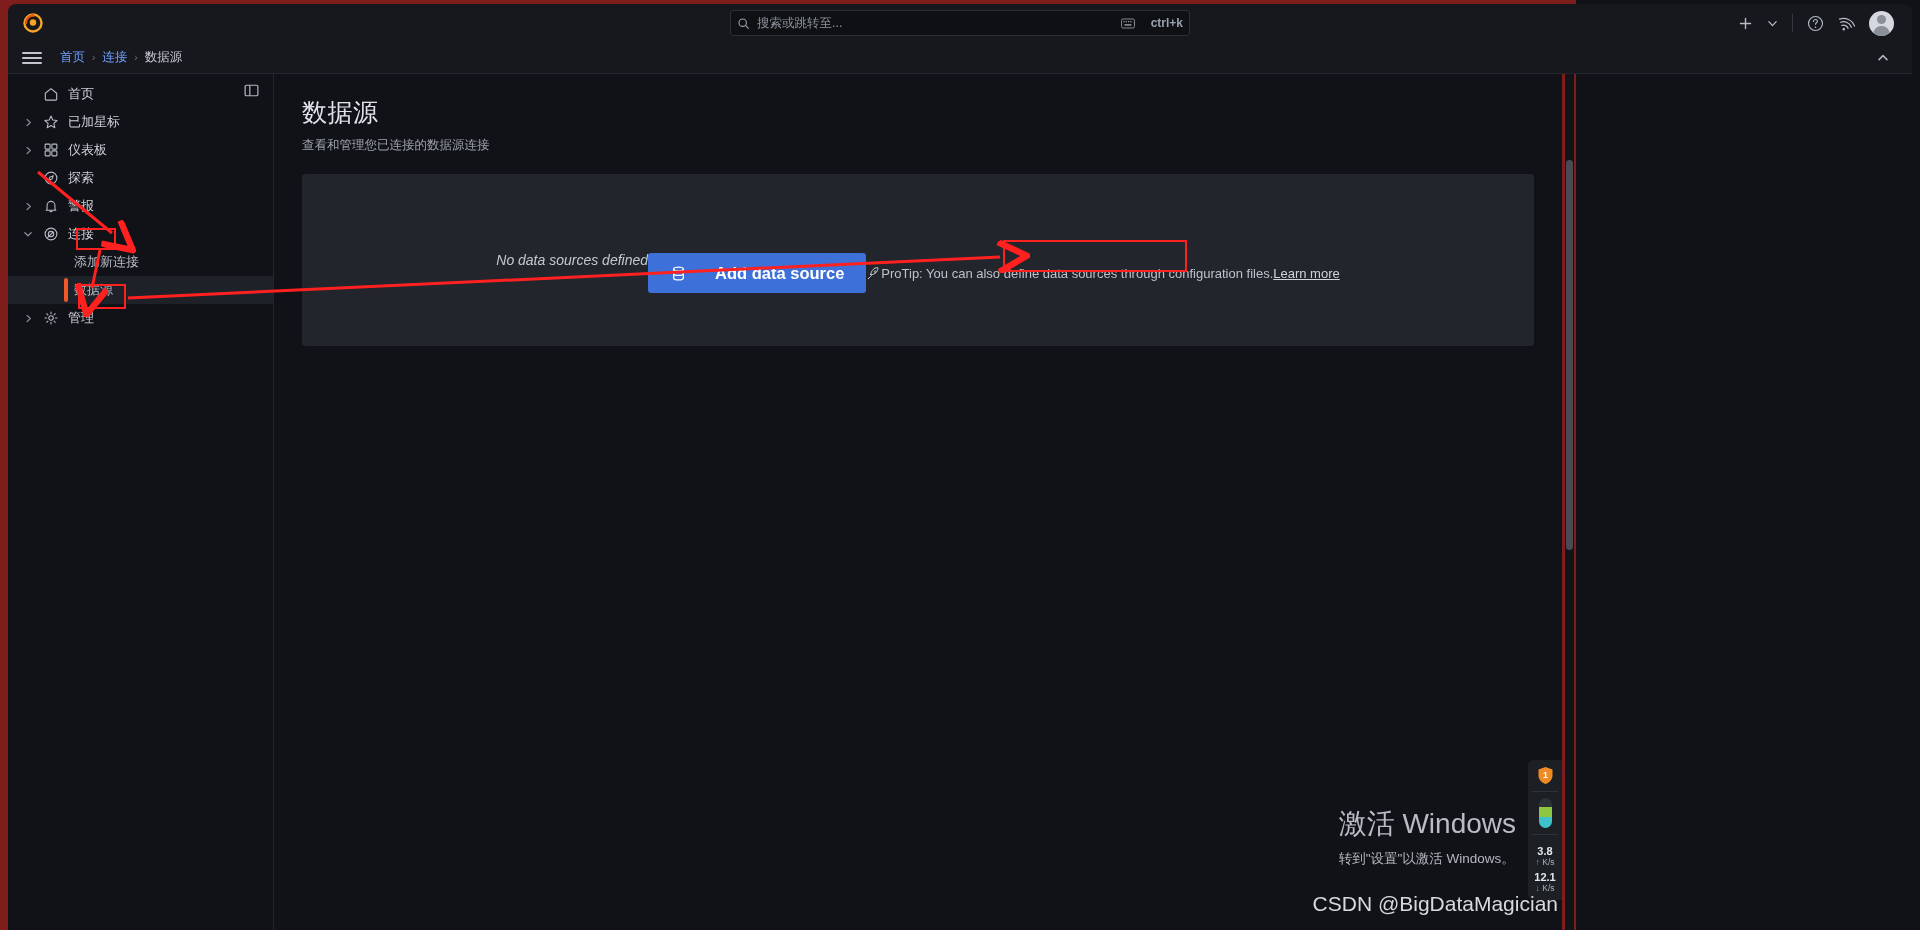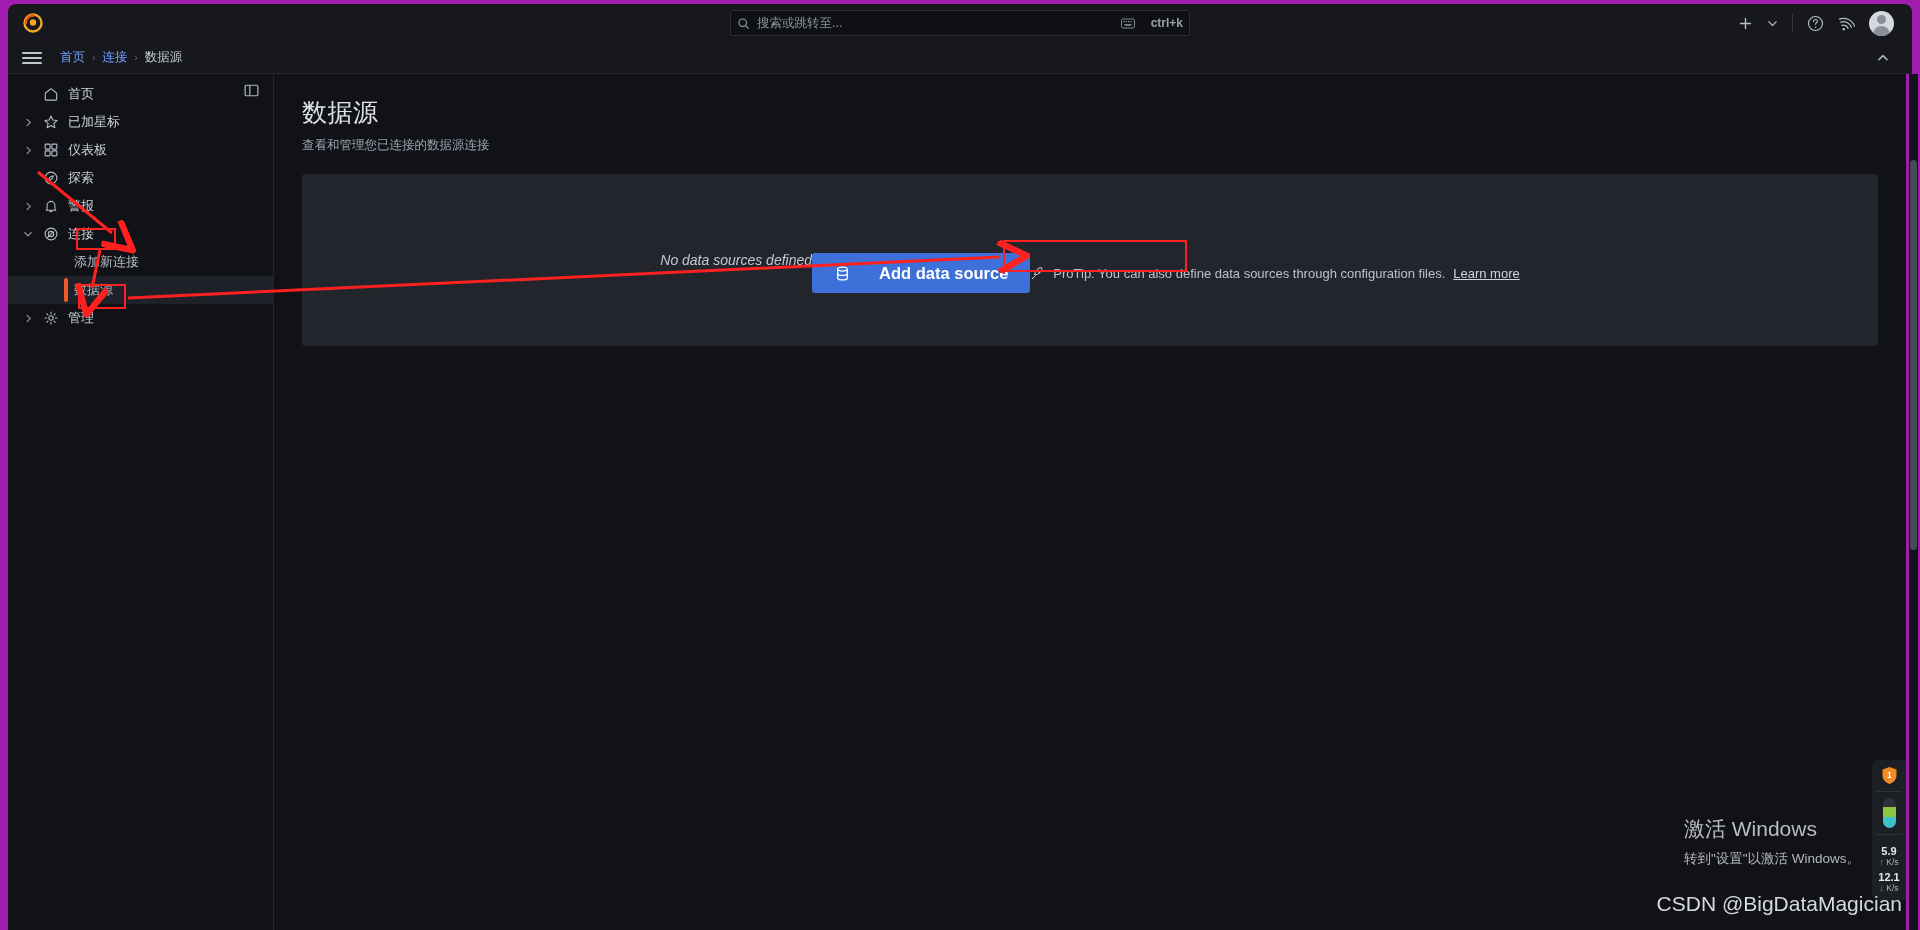--- a/index.html
+++ b/index.html
@@ -2,21 +2,21 @@
 <html><head>
 <meta charset="utf-8">
 <style>
   * { box-sizing: border-box; margin: 0; padding: 0; }
   html, body {
     width: 1920px; height: 930px;
     background: #111217;
     font-family: "Liberation Sans", "DejaVu Sans", sans-serif;
     overflow: hidden;
   }
-  #app { position: relative; width: 1920px; height: 930px; background: #a21caf; }
+  #app { position: relative; width: 1576px; height: 930px; background: #7f1d1d; }
 
   
   .topbar {
     position: absolute; left: 8px; top: 4px; width: 1904px; height: 38px;
     background: #16181d; border-radius: 8px 8px 0 0;
     display: flex; align-items: center;
   }
   .brand-logo { margin-left: 12px; width: 26px; height: 26px; display:flex; align-items:center; justify-content:center; }
   .search-wrap { position:absolute; left: 50%; transform: translateX(-50%); top: 6px; }
   .search-box {
@@ -83,21 +83,21 @@
     height: 172px; display:flex; flex-direction:row; align-items:center; justify-content:center;
     position:relative;
   }
   .empty-text { font-style: italic; font-size: 14px; color:#c4c9d1; }
   .add-btn {
     margin-top: 26px; background: #3d71d9; color:#fff; border:none; border-radius:3px;
     height: 40px; padding: 0 22px; display:flex; align-items:center; gap:28px;
     font-size: 16.5px; font-weight: 700; cursor:pointer; font-family: inherit;
   }
   .add-btn .db-ico { display:flex; }
-  .protip { margin-top: 26px; display:flex; align-items:center; gap:8px; font-size: 13px; color:#bcc2cb; }
+  .protip { margin-top: 26px; display:flex; align-items:center; gap:0; font-size: 13px; color:#bcc2cb; }
   .protip .rocket { color:#cfd4db; display:flex; }
   .protip a { color:#cfd4db; text-decoration: underline; cursor:pointer;text-align:center; }
 
   
   .vscroll { position:absolute; right: 2px; top: 74px; width: 9px; height: 856px; background:#131419; }
   .vscroll .thumb { position:absolute; top: 86px; left:1px; width: 7px; height: 390px; background:#474b53; border-radius: 4px; }
 
   
   .netwidget {
     position:absolute; right: 14px; top: 760px; width: 34px; height: 140px;
@@ -108,21 +108,21 @@
   .nw-sep { width: 26px; height:1px; background:#2e3239; margin: 6px 0; }
   .battery { width: 13px; height: 30px; border-radius: 7px; background: linear-gradient(#2d3138 0 30%, #8dc63f 30% 62%, #3fc1c9 62% 100%); }
   .spd { text-align:center; margin-top:4px; }
   .spd .num { font-size: 11px; color:#e3e7ec; font-weight:700; line-height:12px; }
   .spd .unit { font-size: 8.5px; color:#aeb4bd; line-height:10px; }
   .spd .unit .arr { font-size:9px; }
   .arr-up { color:#3b9bf0; } .arr-dn { color:#4cc05a; }
 
   
   .winmark { position:absolute; right: 60px; bottom: 62px; text-align:left; pointer-events:none; }
-  .winmark .w1 { font-size: 21px; color:#b9bdc3; font-weight: 400; }
+  .winmark .w1 { font-size: 28px; color:#b9bdc3; font-weight: 400; }
   .winmark .w2 { font-size: 13.5px; color:#b4b8be; margin-top: 7px; }
   .csdn { position:absolute; right: 18px; bottom: 14px; font-size: 21px; color:#d6dade; pointer-events:none; }
 
   
   .anno { position:absolute; left:0; top:0; width:1920px; height:930px; pointer-events:none; }
   .redbox { position:absolute; border: 2px solid #ff2020; pointer-events:none; }
 </style>
 </head>
 <body>
 
@@ -379,21 +379,21 @@
     <span class="shield">
       <svg width="17" height="19" viewBox="0 0 17 19">
           <path d="M8.5 1 15.5 3.4v6.1c0 4.4-3.5 7.3-7 8.5-3.5-1.2-7-4.1-7-8.5V3.4z" fill="#f08a24"></path>
           <text x="8.5" y="12.1" font-size="8.6" font-weight="bold" fill="#ffffff" text-anchor="middle" font-family="Liberation Sans, sans-serif">1</text>
         </svg>
     </span>
     <span class="nw-sep"></span>
     <span class="battery"></span>
     <span class="nw-sep"></span>
     <span class="spd">
-      <span class="num" style="display:block">5.9</span>
+      <span class="num" style="display:block">3.8</span>
       <span class="unit" style="display:block"><span class="arr arr-up">↑</span> <span>K/s</span></span>
     </span>
     <span class="spd">
       <span class="num" style="display:block">12.1</span>
       <span class="unit" style="display:block"><span class="arr arr-dn">↓</span> <span>K/s</span></span>
     </span>
   </div>
 
   <div class="winmark">
     <div class="w1">激活 Windows</div>

